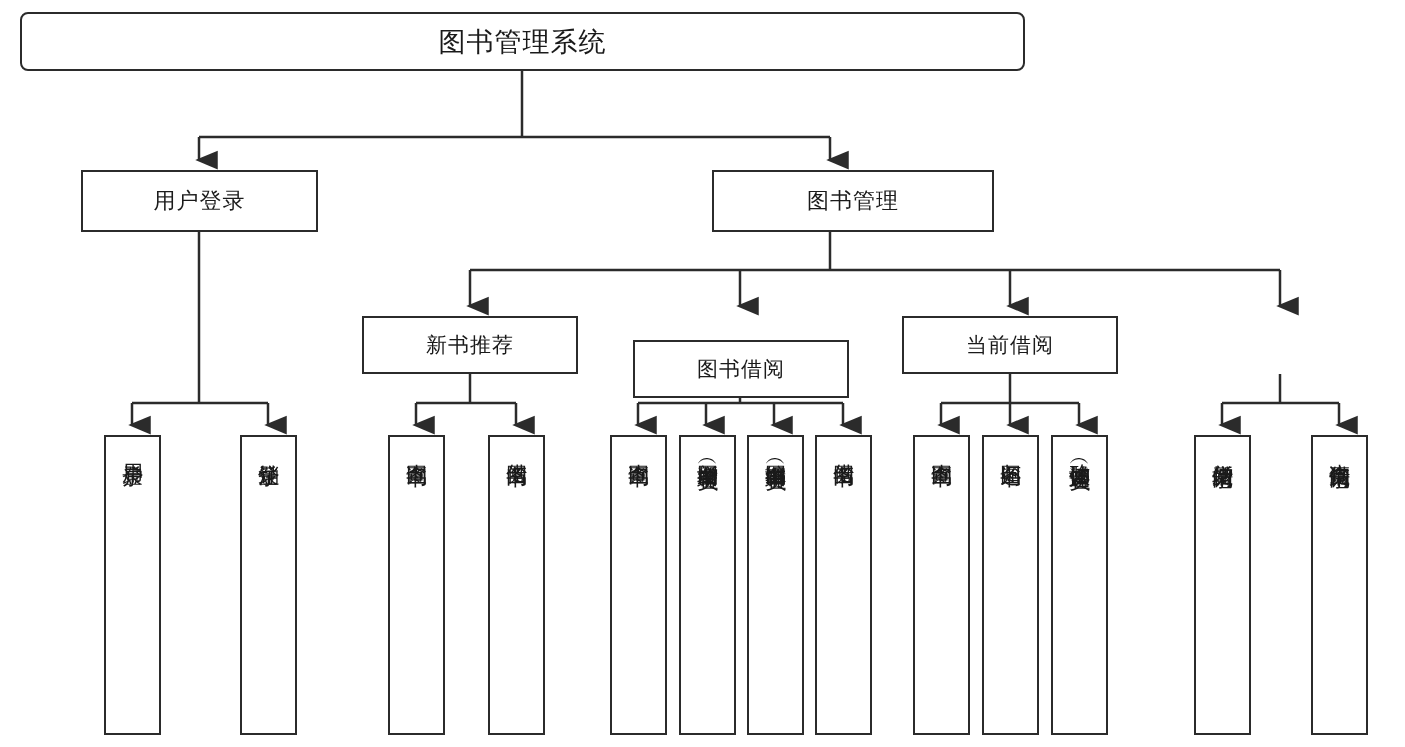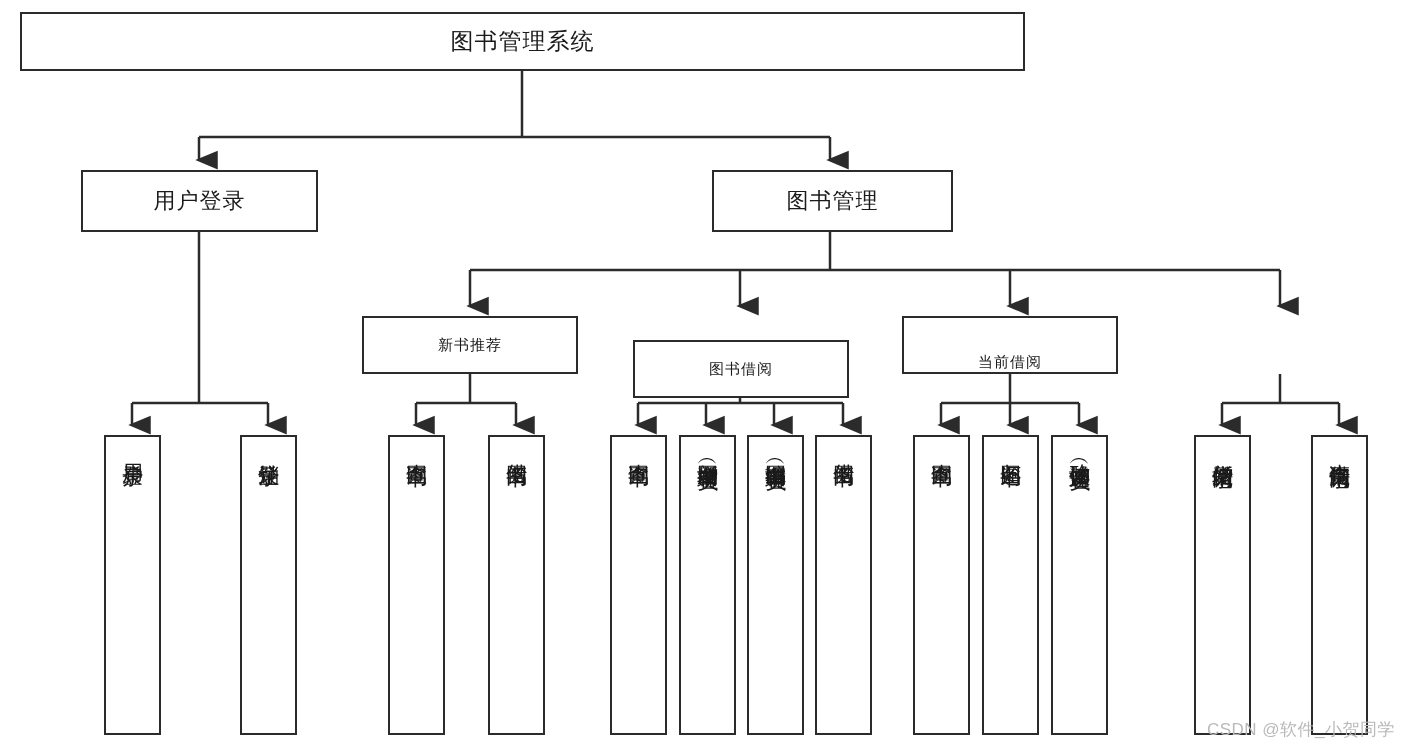--- a/index.html
+++ b/index.html
@@ -30,27 +30,28 @@
     position: absolute;
     box-sizing: border-box;
     background: #ffffff;
     border: 2.5px solid #2b2b2b;
     display: flex;
     align-items: center;
     justify-content: center;
     color: #1a1a1a;
   }
   .node.root {
-    font-size: 23px;
+    font-size: 27px;
+    border-radius: 8px;
   }
   .node.branch {
     font-size: 22px;
   }
   .node.sub {
-    font-size: 15px;
+    font-size: 21px;
   }
   .node.leaf {
     align-items: flex-start;
     justify-content: center;
     padding-top: 10px;
   }
   .vlabel {
     writing-mode: vertical-rl;
     text-orientation: upright;
     font-size: 21px;
@@ -128,31 +129,31 @@
     </g>
   </svg>
 
   <div class="node root" style="left:20px; top:12px; width:1005px; height:59px;">
     <span class="hlabel">图书管理系统</span>
   </div>
 
   <div class="node branch" style="left:81px; top:170px; width:237px; height:62px;">
     <span class="hlabel">用户登录</span>
   </div>
-  <div class="node branch" style="left:712px; top:170px; width:241px; height:62px;">
+  <div class="node branch" style="left:712px; top:170px; width:282px; height:62px;">
     <span class="hlabel">图书管理</span>
   </div>
 
   <div class="node sub" style="left:362px; top:316px; width:216px; height:58px;">
     <span class="hlabel">新书推荐</span>
   </div>
   <div class="node sub" style="left:633px; top:316px; width:216px; height:58px;margin-top:24px;">
     <span class="hlabel">图书借阅</span>
   </div>
-  <div class="node sub" style="left:902px; top:316px; width:216px; height:58px;align-items:flex-end;">
+  <div class="node sub" style="left:902px; top:316px; width:216px; height:58px;">
     <span class="hlabel">当前借阅</span>
   </div>
 
   <div class="node leaf" style="left:104px; top:435px; width:57px; height:300px;">
     <span class="vlabel">用户登录</span>
   </div>
   <div class="node leaf" style="left:240px; top:435px; width:57px; height:300px;">
     <span class="vlabel">注销登录</span>
   </div>
 
@@ -186,15 +187,14 @@
     <span class="vlabel">确认归还（管理员）</span>
   </div>
 
   <div class="node leaf" style="left:1194px; top:435px; width:57px; height:300px;">
     <span class="vlabel">新增借阅记录</span>
   </div>
   <div class="node leaf" style="left:1311px; top:435px; width:57px; height:300px;">
     <span class="vlabel">查询借阅记录</span>
   </div>
 
-  <div id="watermark">CSDN @软件_小贺同学</div>
 
 </div>
 
 </body></html>

